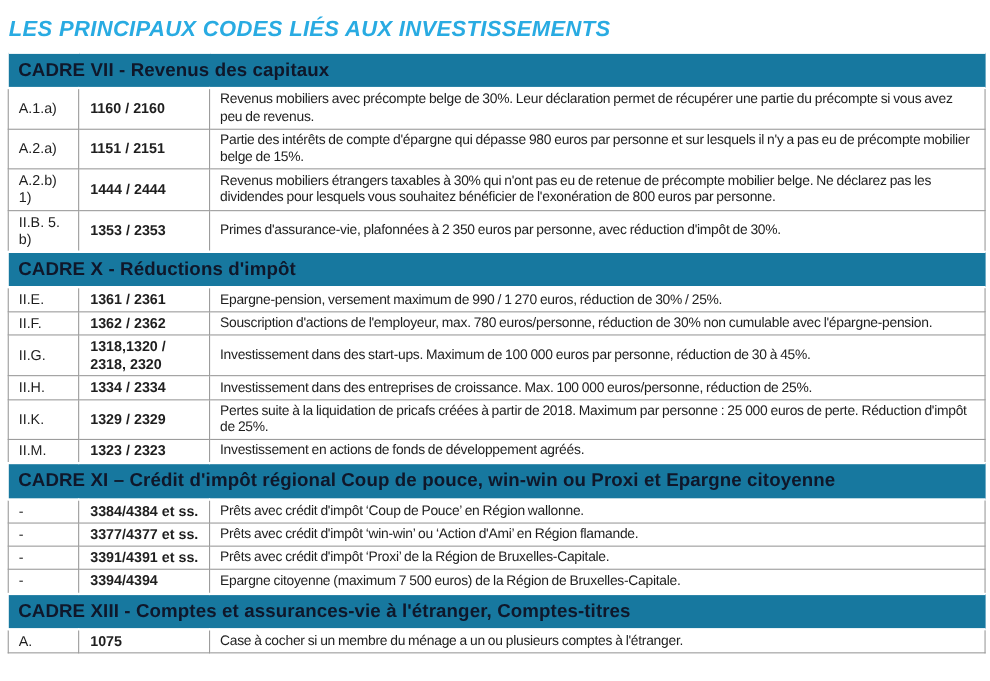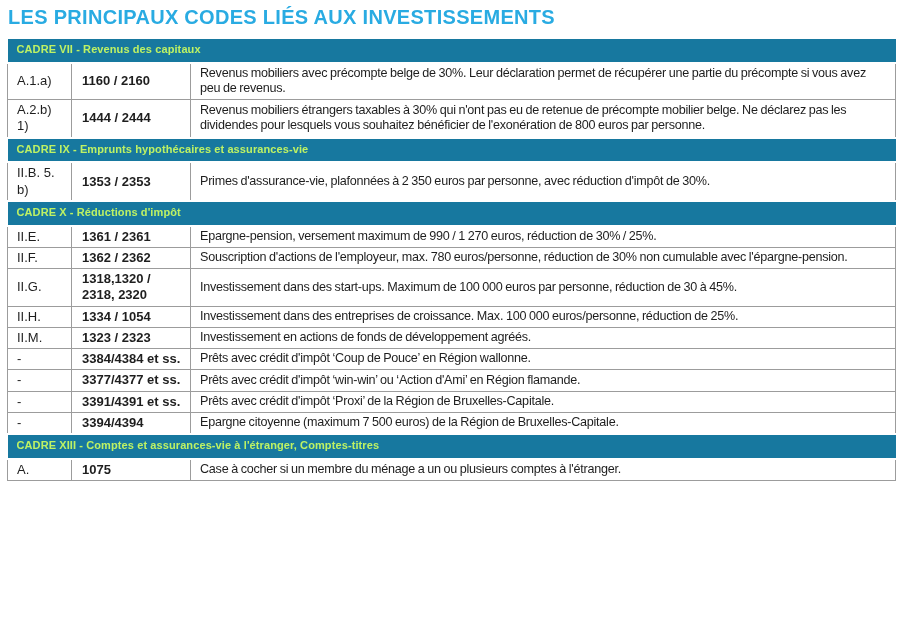--- a/index.html
+++ b/index.html
@@ -10,23 +10,24 @@
     height: 619px;
     overflow: hidden;
     font-family: "Liberation Sans", sans-serif;
     color: #1e1e1e;
   }
   .page { padding: 3px 5px 0 7px; }
   .title {
     font-size: 20px;
     font-weight: bold;
     color: #29abe2;
-    margin: 3px 0 8px 1px;
+    margin: 13px 0 8px 1px;
     letter-spacing: 0.3px;
     white-space: nowrap;
+    font-style: italic;
   }
   table.codes {
     border-collapse: collapse;
     width: 888px;
     table-layout: fixed;
   }
   col.c1 { width: 64px; }
   col.c2 { width: 119px; }
   col.c3 { width: 705px; }
   td {
@@ -39,23 +40,23 @@
   td.ref { padding-left: 9px; }
   td.code { padding-left: 10px; font-weight: bold; }
   td.desc {
     font-size: 12.6px;
     letter-spacing: -0.25px;
     word-spacing: -0.5px;
     padding-left: 9px;
   }
   td.section-header {
     background: #17789f;
-    color: #bef264;
+    color: #0f172a;
     font-weight: bold;
-    font-size: 11px;
+    font-size: 17px;
     letter-spacing: 0.1px;
     border: 2px solid #ffffff;
     border-left: 0;
     border-right: 0;
     padding: 4px 8px 5px 9px;
   }
 </style>
 </head>
 <body>
 
@@ -72,30 +73,32 @@
     <td colspan="3" class="section-header">CADRE VII - Revenus des capitaux</td>
   </tr>
 
   <tr class="data-row">
     <td class="ref">A.1.a)</td>
     <td class="code">1160 / 2160</td>
     <td class="desc">Revenus mobiliers avec précompte belge de 30%. Leur déclaration permet de récupérer une partie du précompte si vous avez peu de revenus.</td>
   </tr>
 
 
+  <tr class="data-row">
+    <td class="ref">A.2.a)</td>
+    <td class="code">1151 / 2151</td>
+    <td class="desc">Partie des intérêts de compte d'épargne qui dépasse 980 euros par personne et sur lesquels il n'y a pas eu de précompte mobilier belge de 15%.</td>
+  </tr>
 
   <tr class="data-row">
     <td class="ref">A.2.b) 1)</td>
     <td class="code">1444 / 2444</td>
     <td class="desc">Revenus mobiliers étrangers taxables à 30% qui n'ont pas eu de retenue de précompte mobilier belge. Ne déclarez pas les dividendes pour lesquels vous souhaitez bénéficier de l'exonération de 800 euros par personne.</td>
   </tr>
 
-  <tr class="section-row">
-    <td colspan="3" class="section-header">CADRE IX - Emprunts hypothécaires et assurances-vie</td>
-  </tr>
 
   <tr class="data-row">
     <td class="ref">II.B. 5. b)</td>
     <td class="code">1353 / 2353</td>
     <td class="desc">Primes d'assurance-vie, plafonnées à 2 350 euros par personne, avec réduction d'impôt de 30%.</td>
   </tr>
 
   <tr class="section-row">
     <td colspan="3" class="section-header">CADRE X - Réductions d'impôt</td>
   </tr>
@@ -113,31 +116,39 @@
   </tr>
 
   <tr class="data-row">
     <td class="ref">II.G.</td>
     <td class="code">1318,1320 / 2318, 2320</td>
     <td class="desc">Investissement dans des start-ups. Maximum de 100 000 euros par personne, réduction de 30 à 45%.</td>
   </tr>
 
   <tr class="data-row">
     <td class="ref">II.H.</td>
-    <td class="code">1334 / 1054</td>
+    <td class="code">1334 / 2334</td>
     <td class="desc">Investissement dans des entreprises de croissance. Max. 100 000 euros/personne, réduction de 25%.</td>
   </tr>
 
+  <tr class="data-row">
+    <td class="ref">II.K.</td>
+    <td class="code">1329 / 2329</td>
+    <td class="desc">Pertes suite à la liquidation de pricafs créées à partir de 2018. Maximum par personne : 25 000 euros de perte. Réduction d'impôt de 25%.</td>
+  </tr>
 
   <tr class="data-row">
     <td class="ref">II.M.</td>
     <td class="code">1323 / 2323</td>
     <td class="desc">Investissement en actions de fonds de développement agréés.</td>
   </tr>
 
+  <tr class="section-row">
+    <td colspan="3" class="section-header">CADRE XI – Crédit d'impôt régional Coup de pouce, win-win ou Proxi et Epargne citoyenne</td>
+  </tr>
 
   <tr class="data-row">
     <td class="ref">-</td>
     <td class="code">3384/4384 et ss.</td>
     <td class="desc">Prêts avec crédit d'impôt ‘Coup de Pouce’ en Région wallonne.</td>
   </tr>
 
   <tr class="data-row">
     <td class="ref">-</td>
     <td class="code">3377/4377 et ss.</td>

